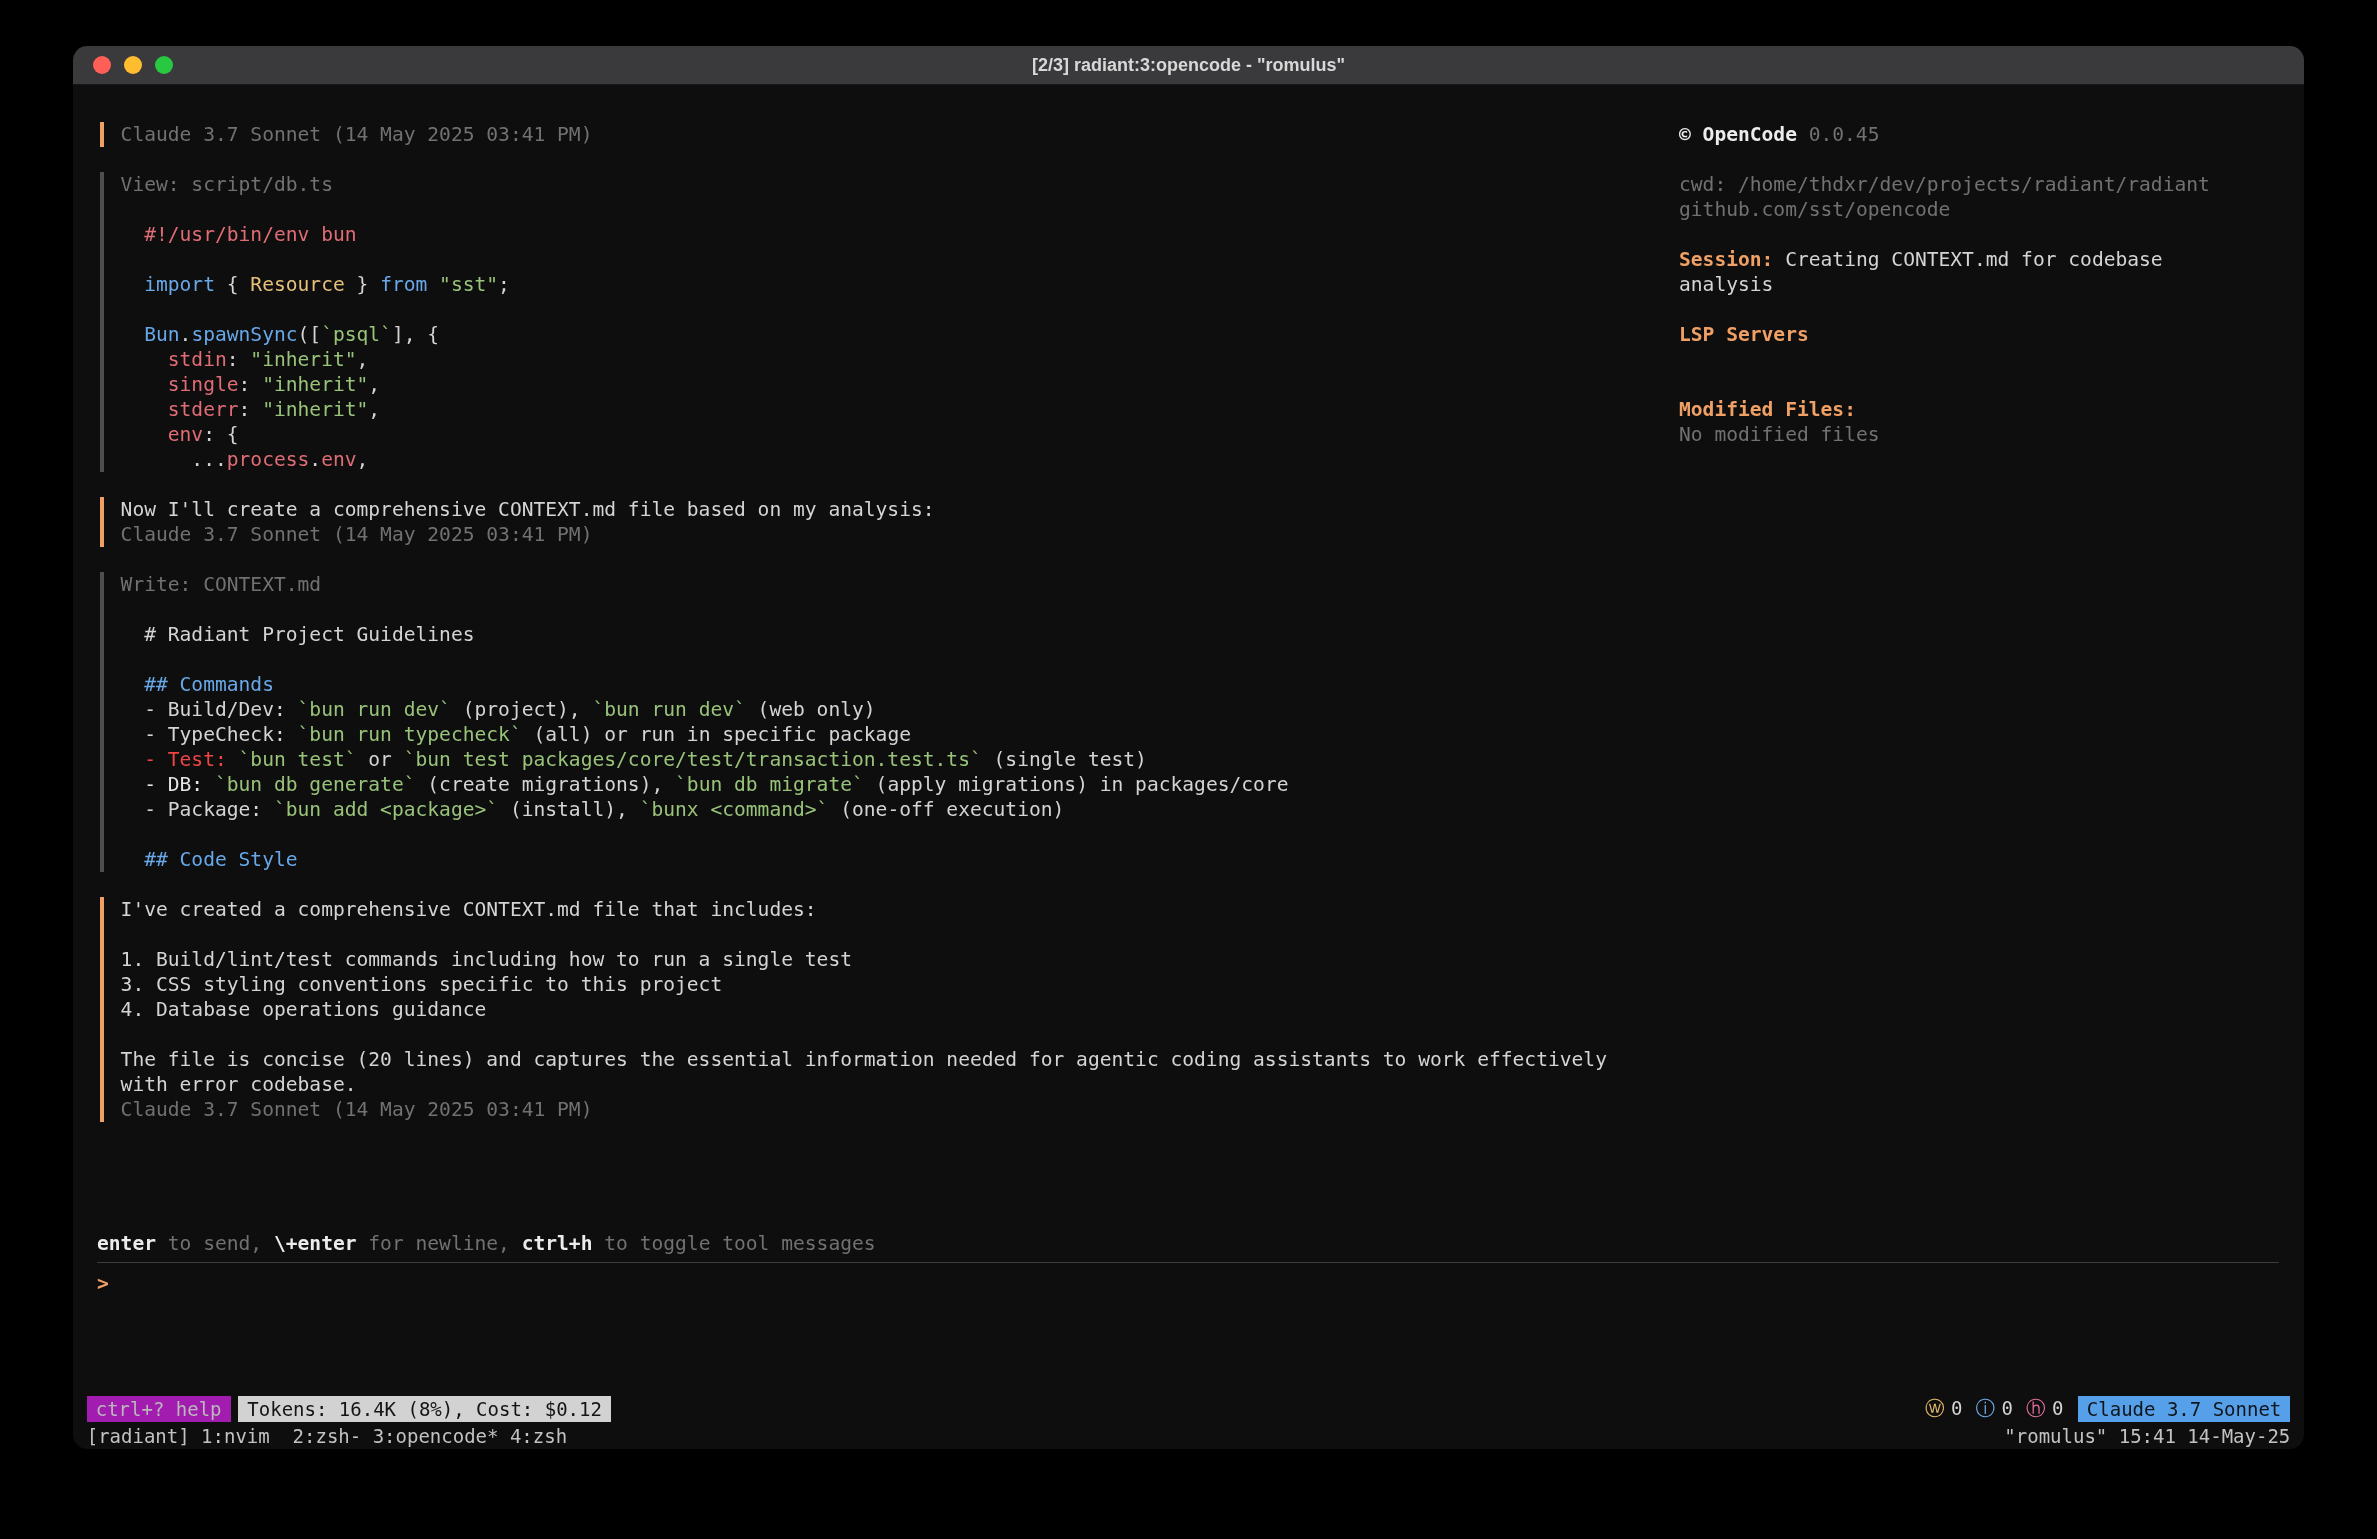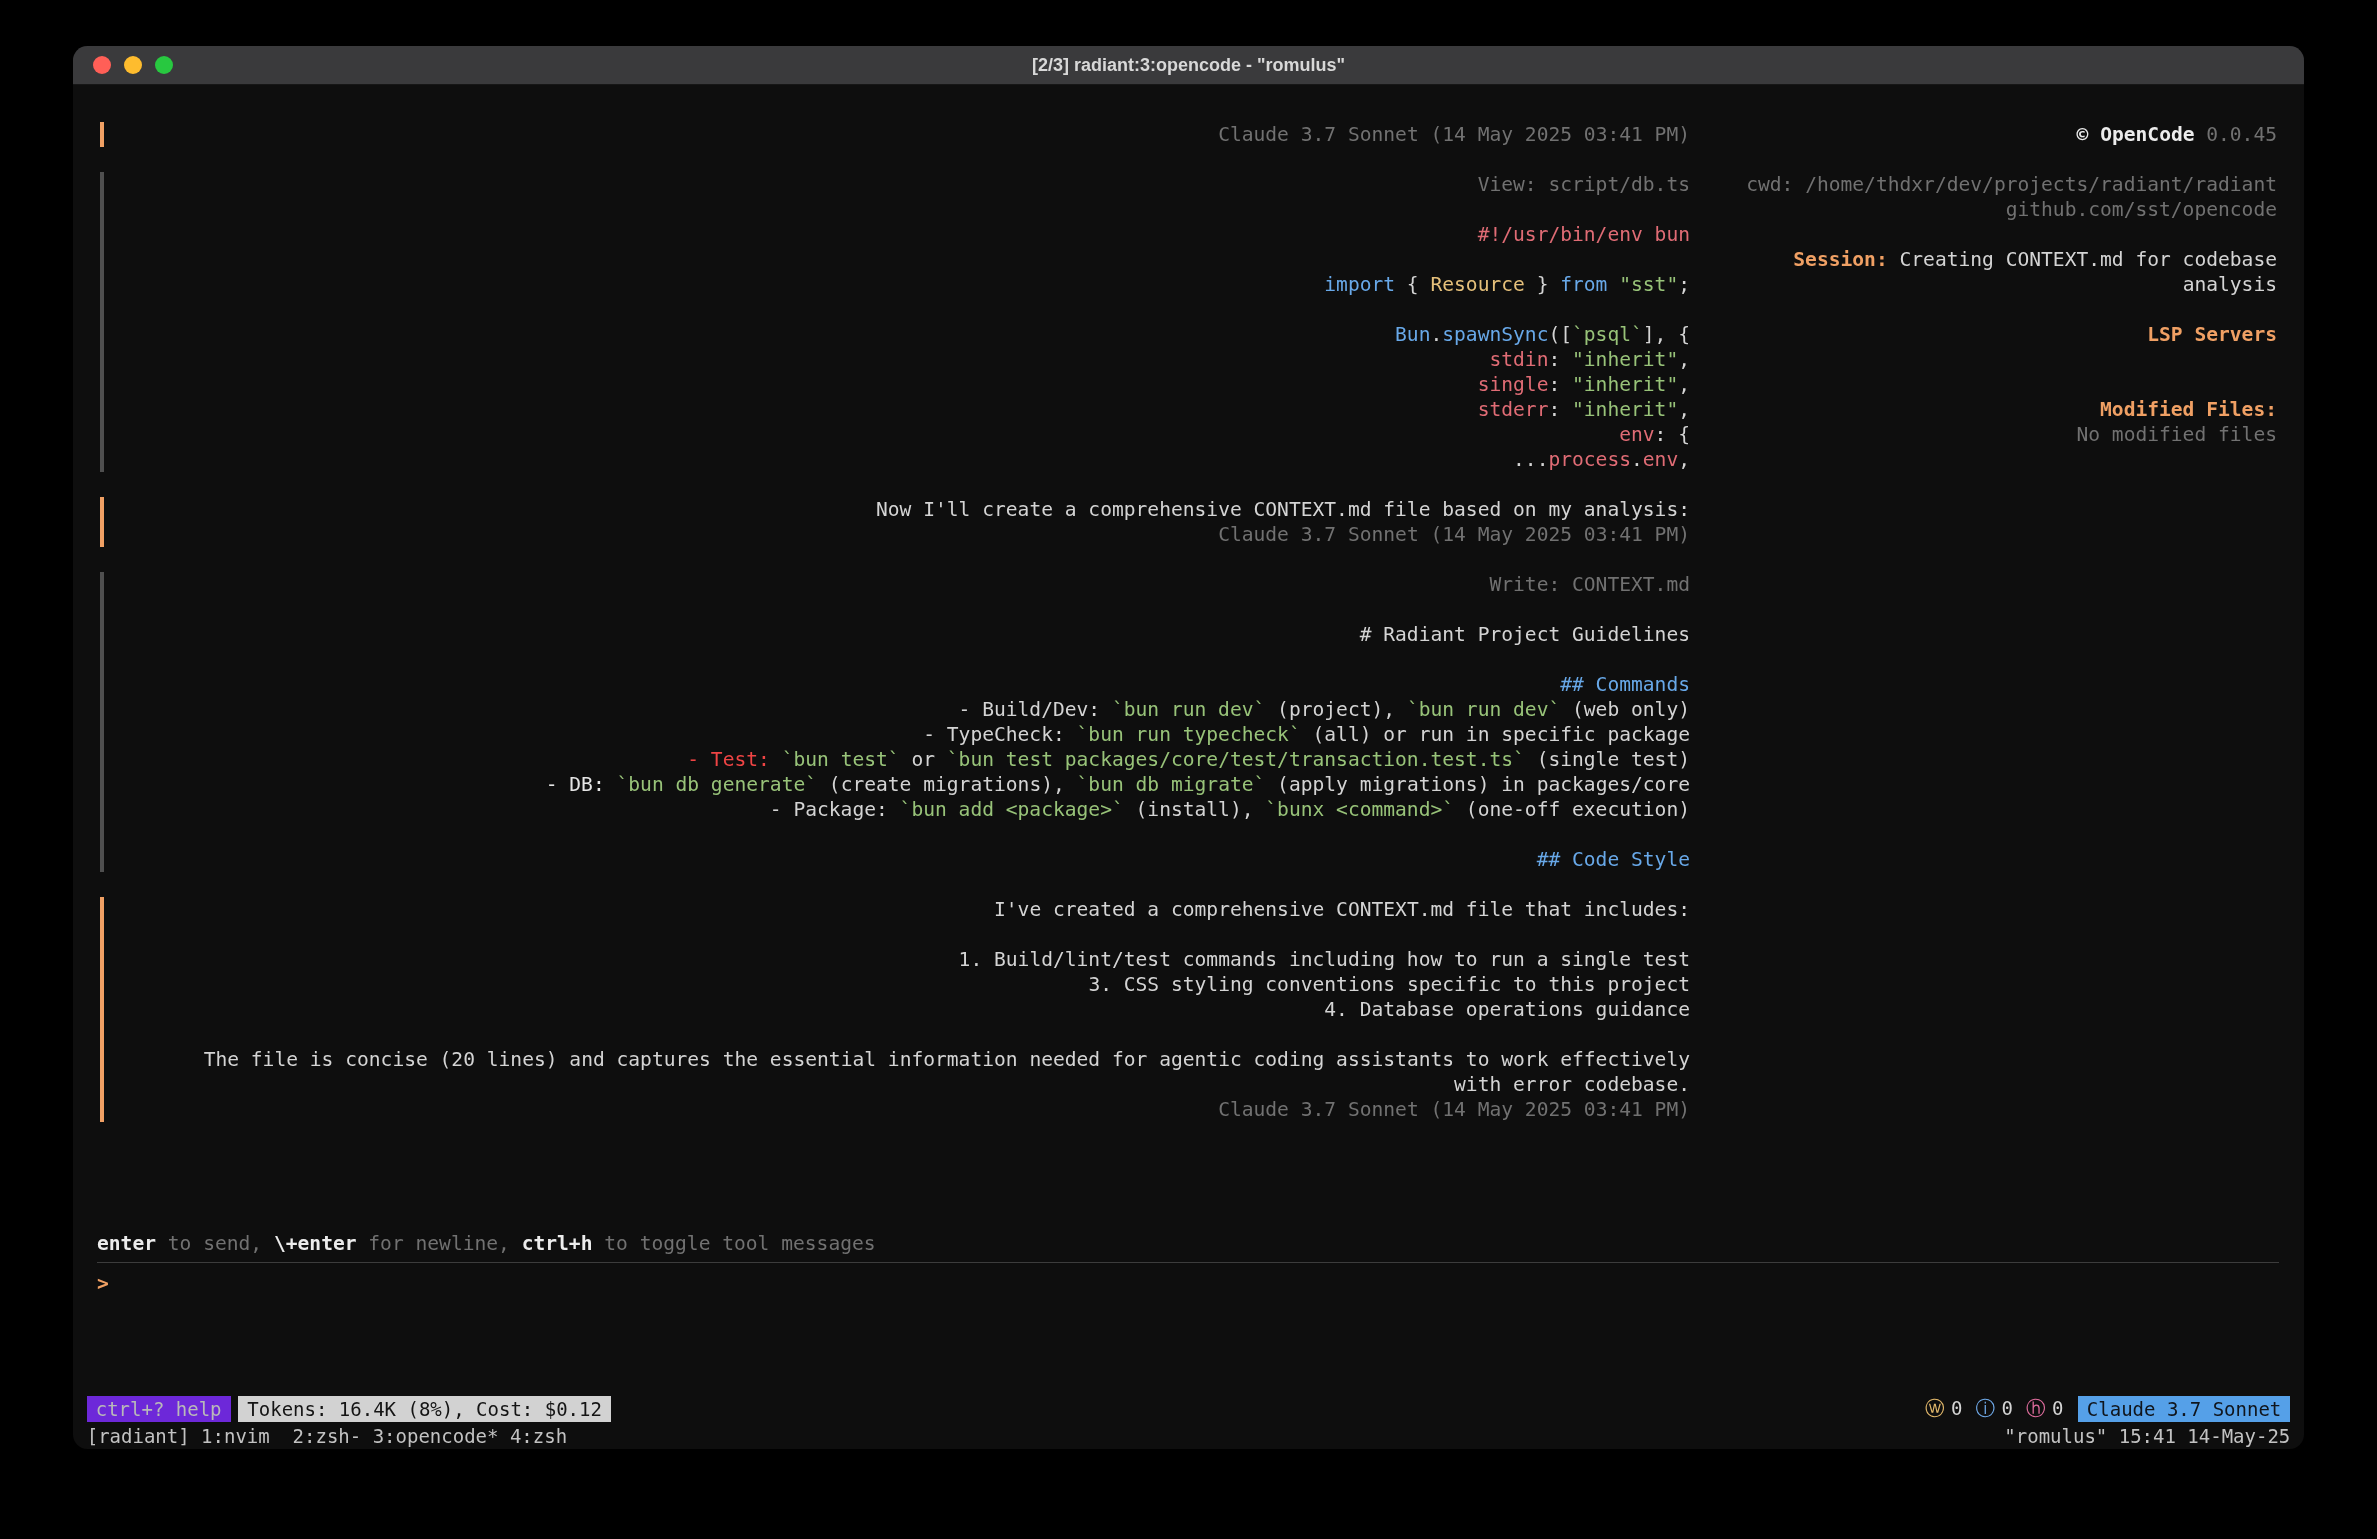--- a/index.html
+++ b/index.html
@@ -16,21 +16,21 @@
     box-shadow:0 19.6px 59px rgba(0,0,0,.9);}
   .titlebar{height:39px;background:#3a3a3c;border-bottom:0.7px solid #161616;
     display:flex;align-items:center;position:relative;}
   .traffic-lights{position:absolute;left:19.6px;display:flex;gap:13px;}
   .tl{width:18px;height:18px;border-radius:50%;display:inline-block;}
   .title{width:100%;text-align:center;font-family:"Liberation Sans",sans-serif;
     font-weight:700;font-size:18px;color:#d8d8d8;}
 
   .terminal{height:1364px;display:flex;flex-direction:column;padding-top:37px;
     font-size:19.6px;line-height:25px;color:var(--fg);}
-  .main-row{flex:1;display:flex;padding:0 27px 0 24px;overflow:hidden;text-align:right;}
+  .main-row{flex:1;display:flex;padding:0 38px 0 24px;overflow:hidden;}
   .chat{flex:1;}
   .block{border-left:4.6px solid var(--tool-border);padding-left:16.3px;margin-left:3.3px;margin-bottom:25px;}
   .line{white-space:pre;}
 
   .sidebar{width:587px;flex-shrink:0;}
   .sb-line{white-space:normal;}
   .sb-version{margin-left:11.7px;}
   .sb-gap{margin-top:25px;}
   .sb-gap-lg{margin-top:50px;}
   .c-fg{color:var(--fg);}
@@ -40,21 +40,21 @@
 
   .help-row{padding:0 24px;white-space:pre;}
   .divider{border-top:1.3px solid #3c3c3c;margin:6.5px 25px 7.8px 24px;}
   .prompt-row{padding:0 24px;height:25px;}
   .prompt-symbol{color:var(--orange);font-weight:700;}
   .prompt-input{display:inline-block;min-width:26px;}
   .input-spacer{height:98px;}
 
   .status-row{display:flex;align-items:center;gap:7.8px;padding:0 13.7px;height:29px;font-size:19px;}
   .badge{height:26px;line-height:26px;padding:0 9px;white-space:pre;}
-  .badge.dark{background:#6d28d9;color:#b9b9b9;}
+  .badge.dark{background:#a21caf;color:#b9b9b9;}
   .badge.light{background:#d2d2d2;color:#141414;}
   .badge.model{background:#55a0e8;color:#10151c;}
   .flex-spacer{flex:1;}
   .diagnostics{display:flex;align-items:center;gap:6.5px;color:var(--fg);}
   .diag-icon{font-size:19.6px;}
   .diag-count{margin-right:6.5px;}
 
   .tmux-row{display:flex;align-items:center;padding:0 13.7px;height:26px;
     font-size:19px;color:#c2c2c2;white-space:pre;}
 </style>

